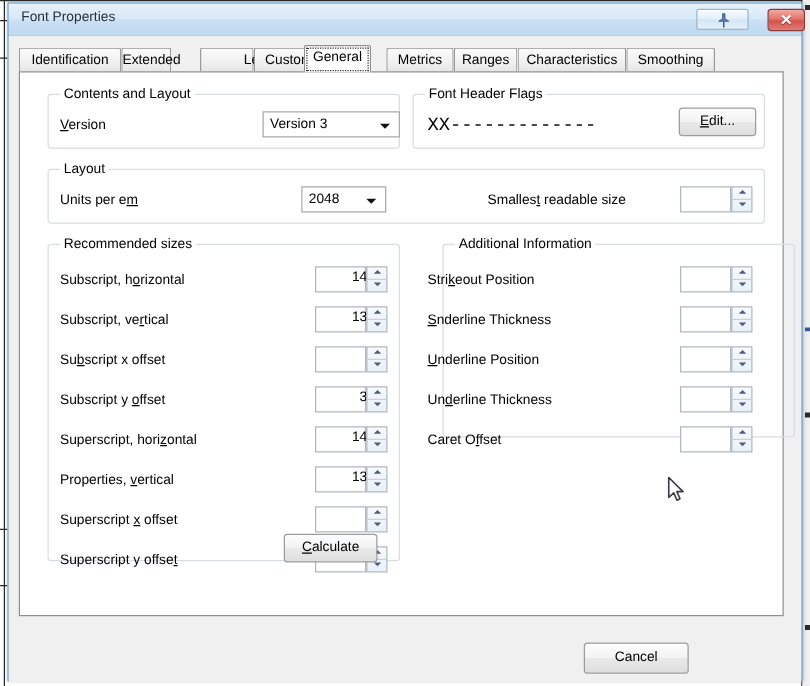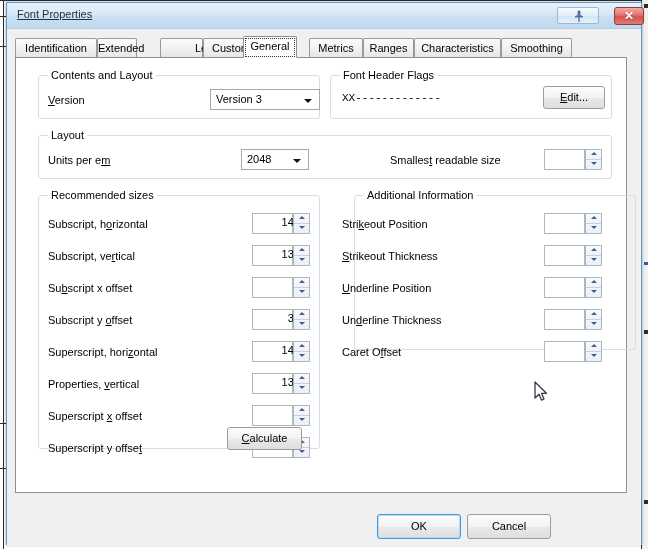--- a/index.html
+++ b/index.html
@@ -33,21 +33,20 @@
     position: absolute; left: 0; top: 0;
     width: 100%; height: 26px;
     background: linear-gradient(to bottom, #e8f2fb 0%, #d6e8f7 48%, #cbe1f4 52%, #bed9f0 100%);
     border-bottom: 1px solid #b4cfe4;
     box-sizing: border-box;
   }
   .title-text {
     position: absolute; left: 10px; top: 5px;
     font-size: 11px; color: #26323a;
     white-space: nowrap;
-    text-decoration: underline;
   }
   .tb-btn {
     position: absolute; top: 4px;
     height: 17px;
     box-sizing: border-box;
     border-radius: 2px;
     cursor: default;
   }
   .tb-pin {
     left: 550px; width: 42px;
@@ -215,21 +214,21 @@
     border: 1px solid #3c9ade;
     box-shadow: 0 0 0 1px #b7dcf5 inset;
   }
   .btn .cap2 { display: block; }
   .btn u { text-decoration: underline; }
 
   
   .flags {
     position: absolute;
     font-family: "Liberation Mono", monospace;
-    font-size: 11px;
+    font-size: 15px;
     letter-spacing: 0px;
     color: #000;
     white-space: pre;
   }
 
   
   .cursor { position: absolute; pointer-events: none; z-index: 99; }
 </style>
 </head>
 <body>
@@ -457,21 +456,21 @@
             <span class="btns">
               <span class="half up">
                 <i></i>
               </span>
               <span class="half dn">
                 <i></i>
               </span>
             </span>
           </div>
 
-        <div class="lbl" style="left:326px; top:192px;"><span></span><u>S</u><span>trikeout Thickness</span></div>
+        <div class="lbl" style="left:326px; top:192px;"><span></span><u>S</u><span>nderline Thickness</span></div>
         <div class="spin" style="left:528px; top:187px; width:58px;">
             <span class="box"></span>
             <span class="num">0</span>
             <span class="btns">
               <span class="half up">
                 <i></i>
               </span>
               <span class="half dn">
                 <i></i>
               </span>
@@ -515,23 +514,20 @@
                 <i></i>
               </span>
               <span class="half dn">
                 <i></i>
               </span>
             </span>
           </div>
 
       </div>
 
-      <div class="btn default" style="left:370px; top:485px; width:84px; height:25px; line-height:23px;">
-        <span class="cap2"><span>OK</span><u></u><span></span></span>
-      </div>
       <div class="btn" style="left:460px; top:485px; width:84px; height:25px; line-height:23px;">
         <span class="cap2"><span>Cancel</span><u></u><span></span></span>
       </div>
 
     </div>
   </div>
 
   <svg class="cursor" style="left:533px; top:381px;" width="16" height="22" viewBox="0 0 16 22">
     <path d="M2 1 L2 17 L6 13.3 L8.6 19.2 L11 18 L8.5 12.3 L13.4 12.3 Z" fill="#ffffff" stroke="#3a3a4a" stroke-width="1.3" stroke-linejoin="round"></path>
   </svg>

